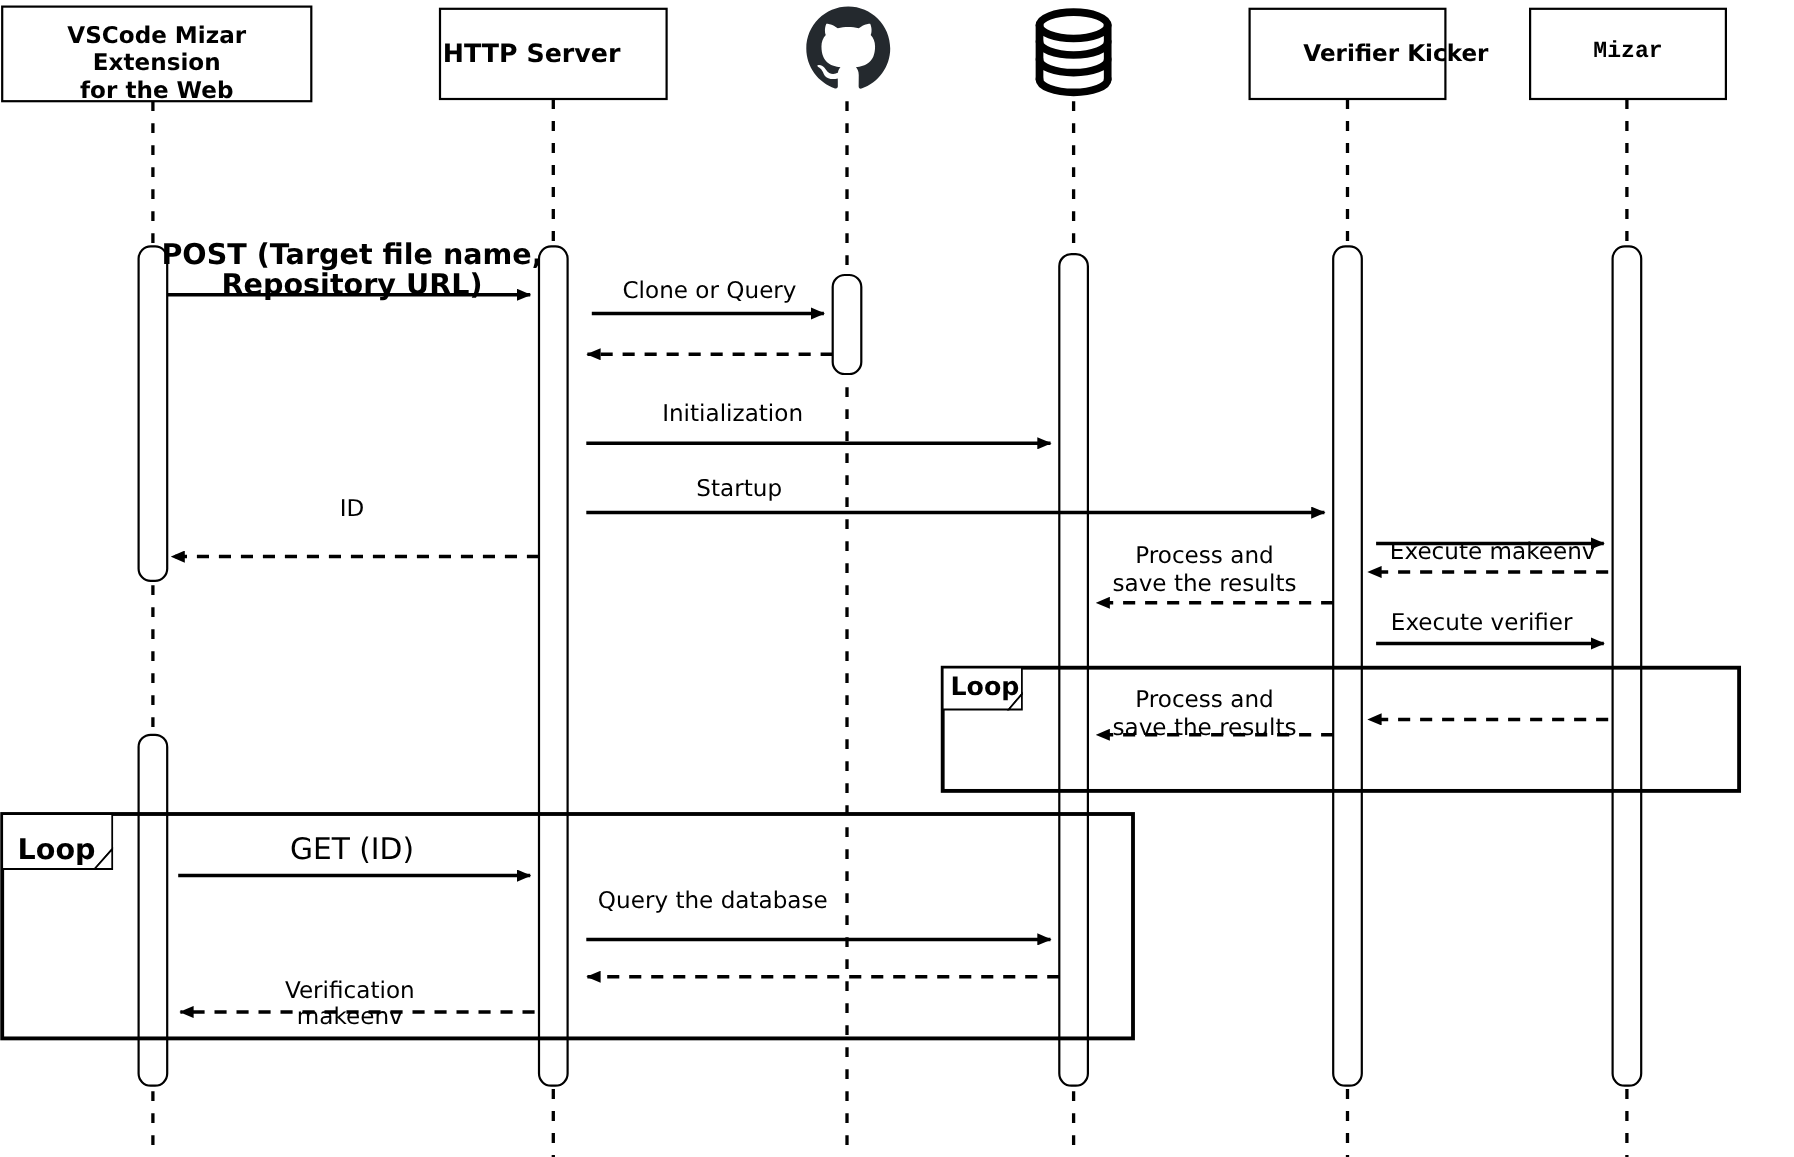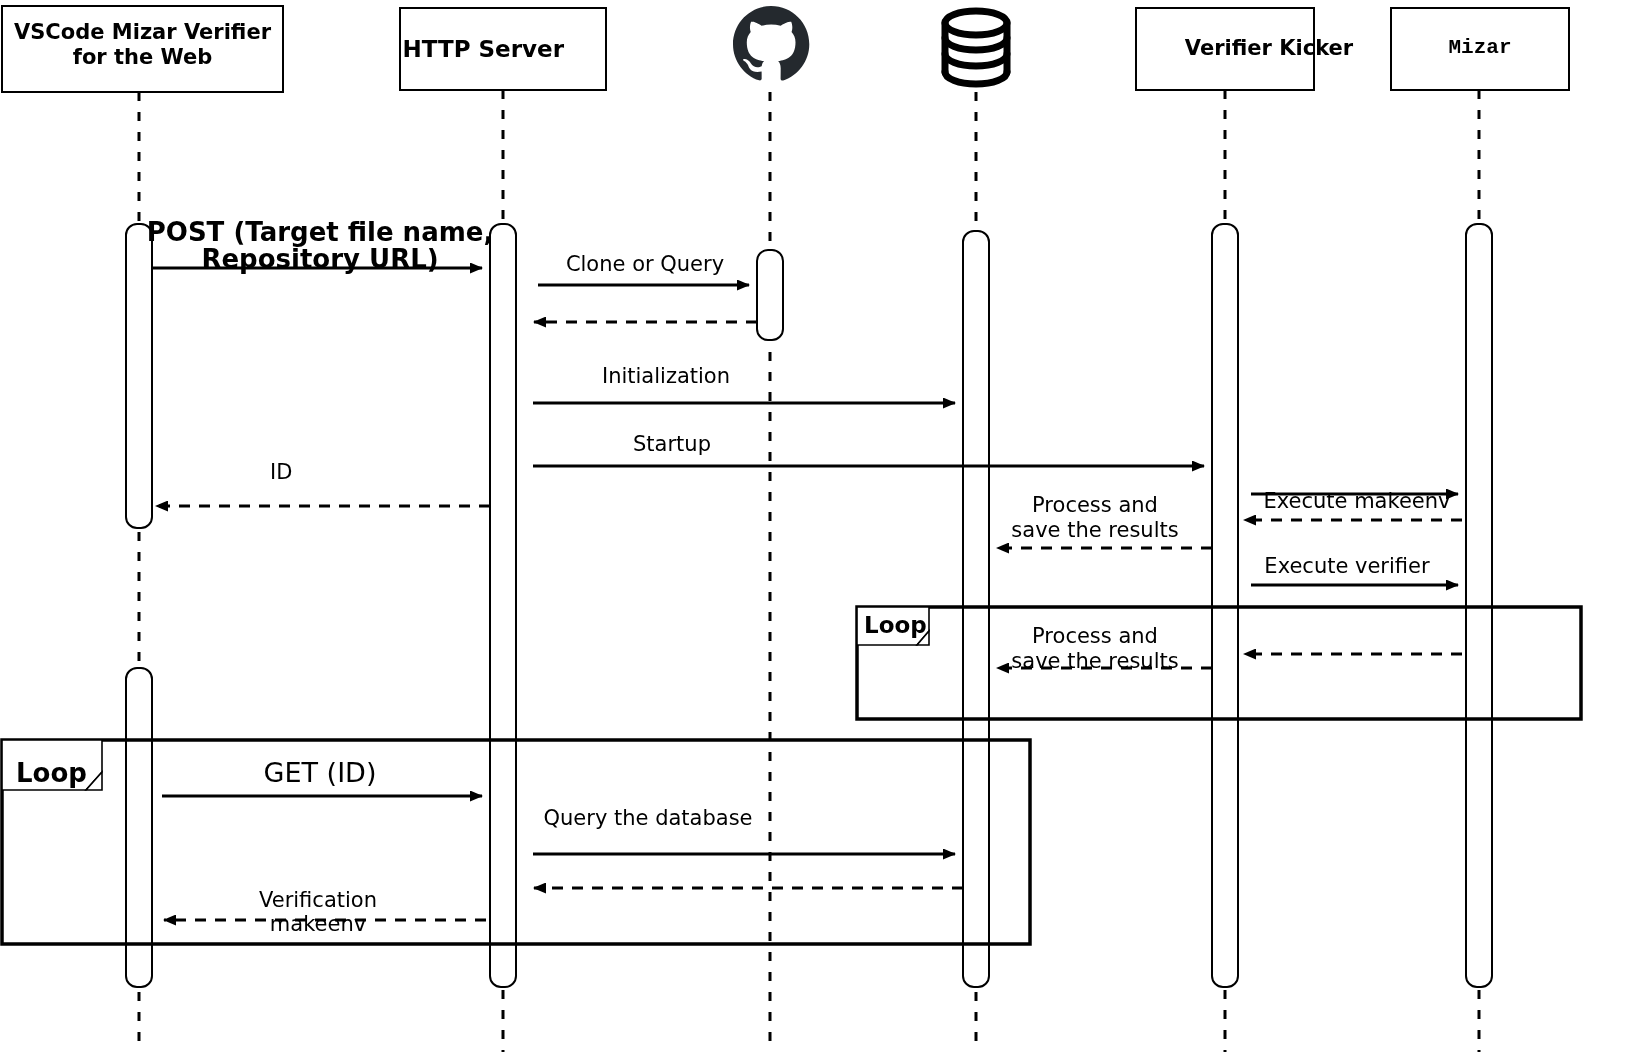--- a/index.html
+++ b/index.html
@@ -103,35 +103,35 @@
       <line class="msgline" x1="162" y1="796" x2="482" y2="796" marker-end="url(#arrowFilled)"></line>
       <line class="msgline" x1="533" y1="854" x2="955" y2="854" marker-end="url(#arrowFilled)"></line>
       <line class="msgline dashed" x1="963" y1="888" x2="534" y2="888" marker-end="url(#arrowFilledL)"></line>
       <line class="msgline dashed" x1="486" y1="920" x2="164" y2="920" marker-end="url(#arrowFilledL)"></line>
     </g>
   </svg>
 
   <div style="position:absolute;left:0;top:0;width:1631px;height:1052px;pointer-events:none;">
 
     <div style="position:absolute;left:2px;top:20px;width:281px;text-align:center;font-weight:bold;font-size:21px;line-height:25px;">
-      <div>VSCode Mizar Verifier</div>
+      <div>VSCode Mizar Extension</div>
       <div>for the Web</div>
     </div>
     <div style="position:absolute;left:400px;top:36px;width:164px;text-align:right;font-weight:bold;font-size:23px;">HTTP Server</div>
     <div style="position:absolute;left:1136px;top:36px;width:178px;text-align:center;font-weight:bold;font-size:21px;padding-left:44px;">Verifier Kicker</div>
     <div style="position:absolute;left:1391px;top:36px;width:178px;text-align:center;font-weight:bold;font-size:21px;font-family:Liberation Mono, monospace;">Mizar</div>
 
     <div style="position:absolute;left:140px;top:219px;width:360px;text-align:center;font-size:26px;line-height:27px;font-weight:bold;">
       <div>POST (Target file name,</div>
       <div>Repository URL)</div>
     </div>
     <div style="position:absolute;left:545px;top:252px;width:200px;text-align:center;font-size:21px;">Clone or Query</div>
     <div style="position:absolute;left:566px;top:364px;width:200px;text-align:center;font-size:21px;">Initialization</div>
     <div style="position:absolute;left:572px;top:432px;width:200px;text-align:center;font-size:21px;">Startup</div>
-    <div style="position:absolute;left:270px;top:460px;width:100px;font-size:21px;">ID</div>
+    <div style="position:absolute;left:270px;top:450px;width:100px;text-align:center;font-size:21px;">ID</div>
     <div style="position:absolute;left:1247px;top:463px;width:220px;text-align:center;font-size:21px;margin-top:26px;">Execute makeenv</div>
     <div style="position:absolute;left:995px;top:493px;width:200px;text-align:center;font-size:21px;line-height:25px;">
       <div>Process and</div>
       <div>save the results</div>
     </div>
     <div style="position:absolute;left:1247px;top:554px;width:200px;text-align:center;font-size:21px;">Execute verifier</div>
     <div style="position:absolute;left:995px;top:624px;width:200px;text-align:center;font-size:21px;line-height:25px;">
       <div>Process and</div>
       <div>save the results</div>
     </div>

